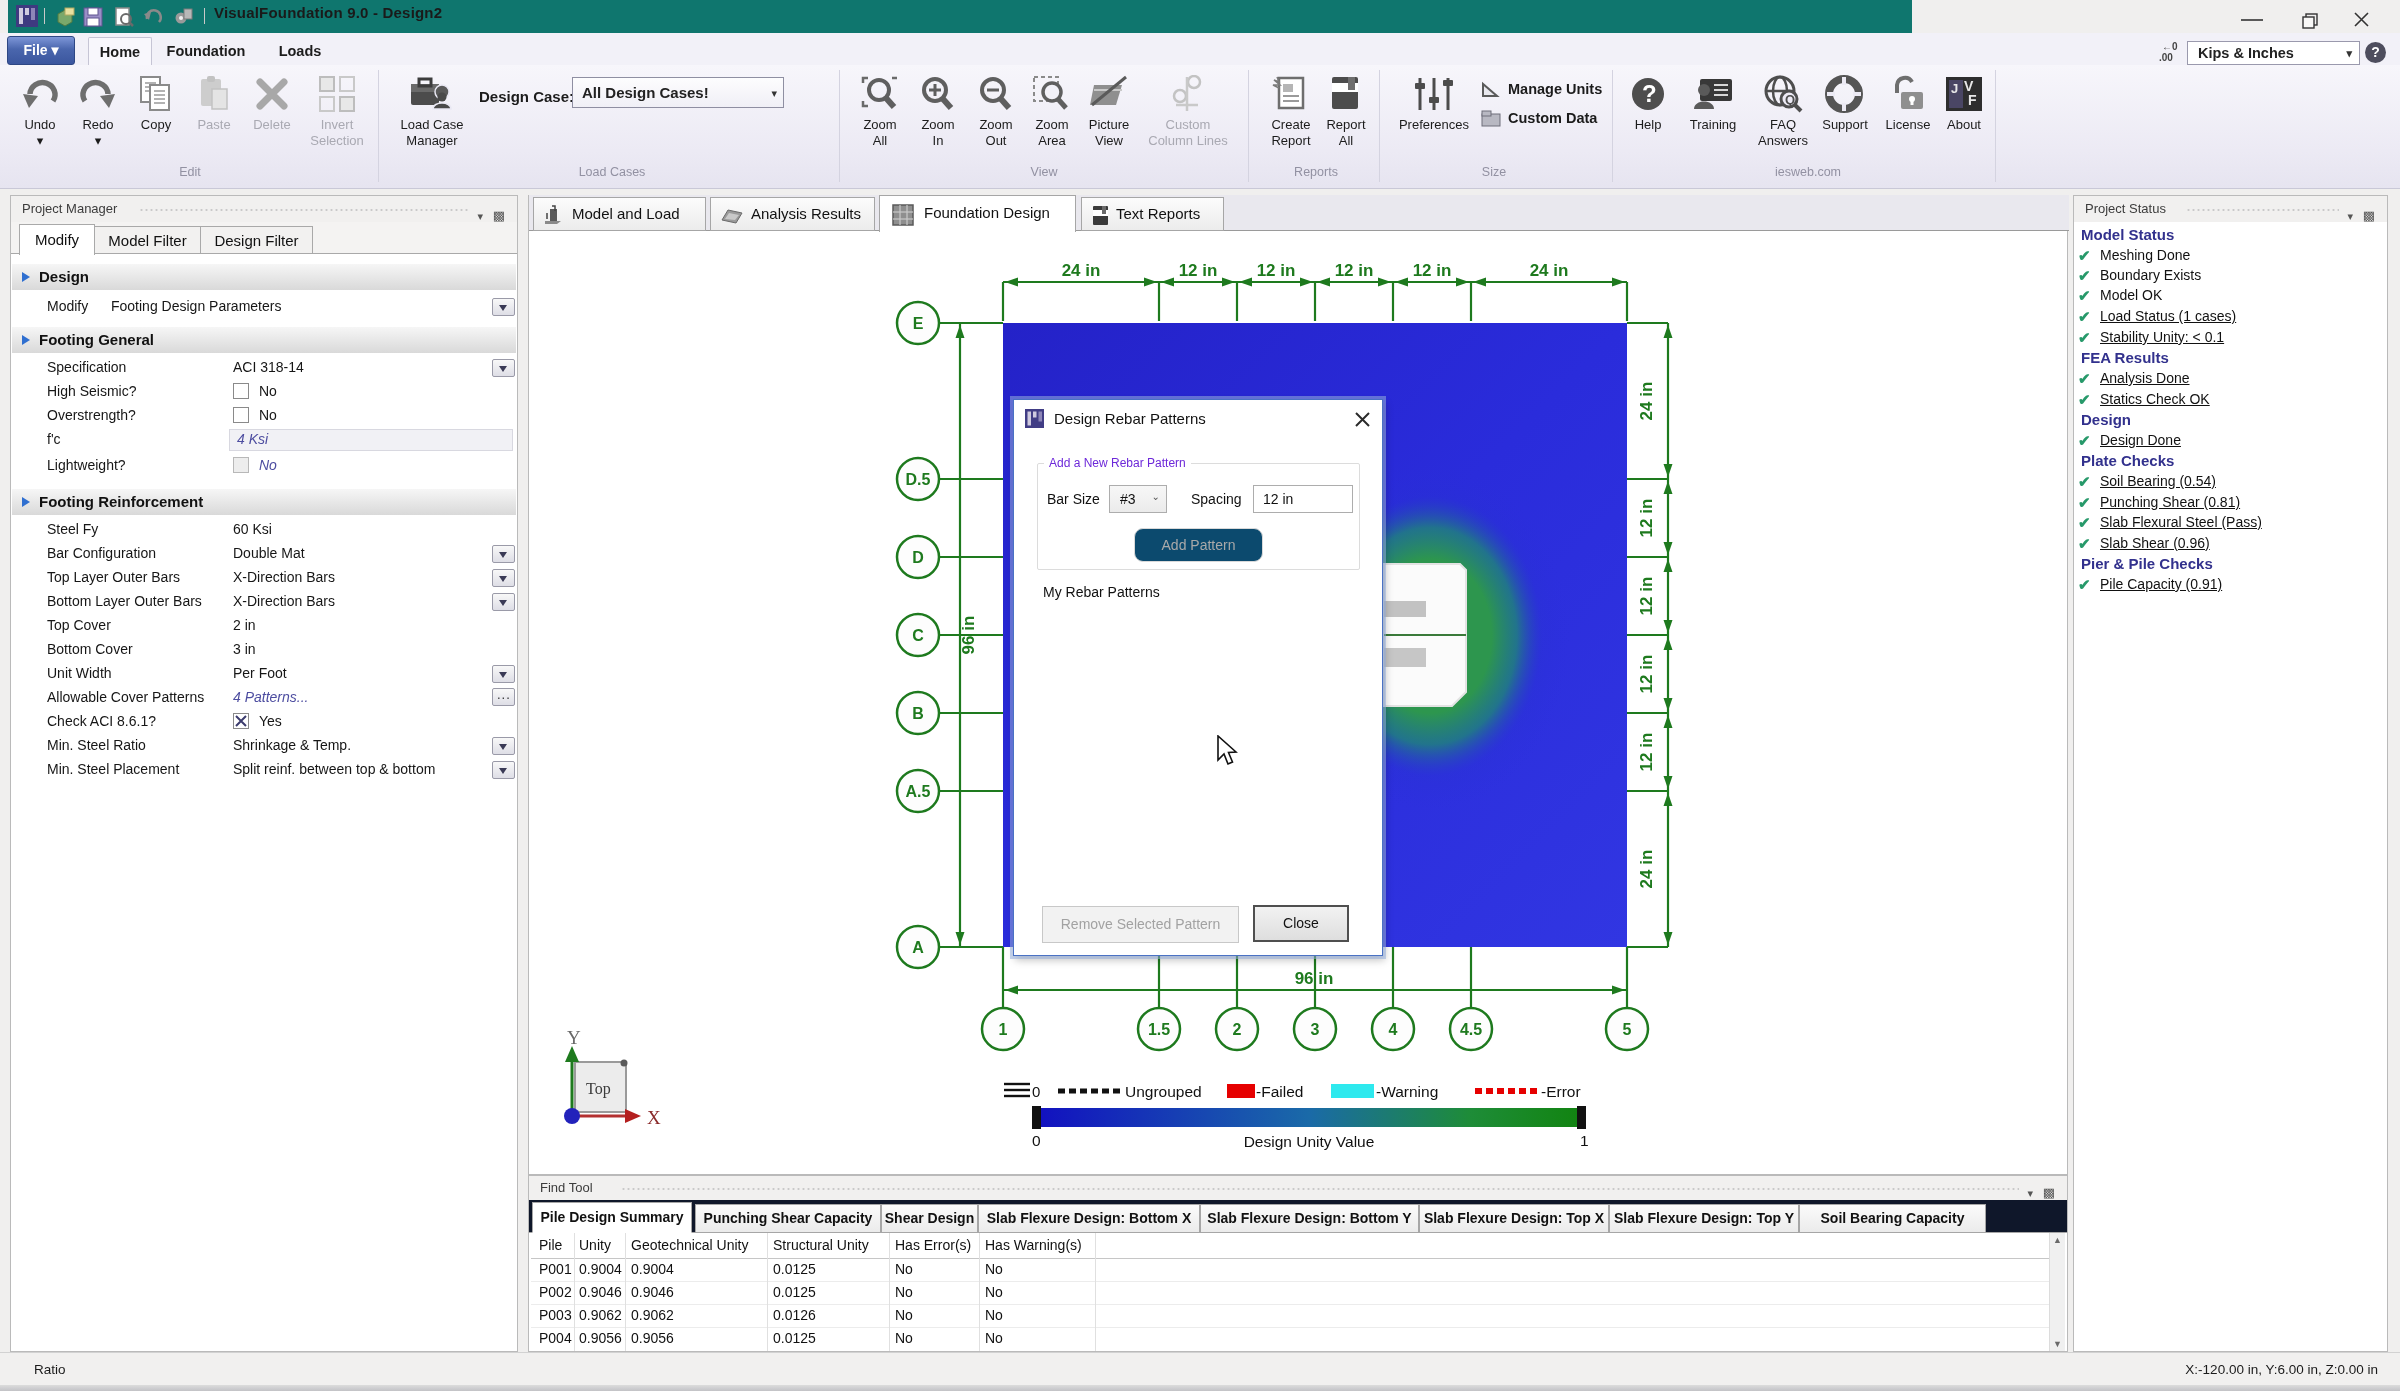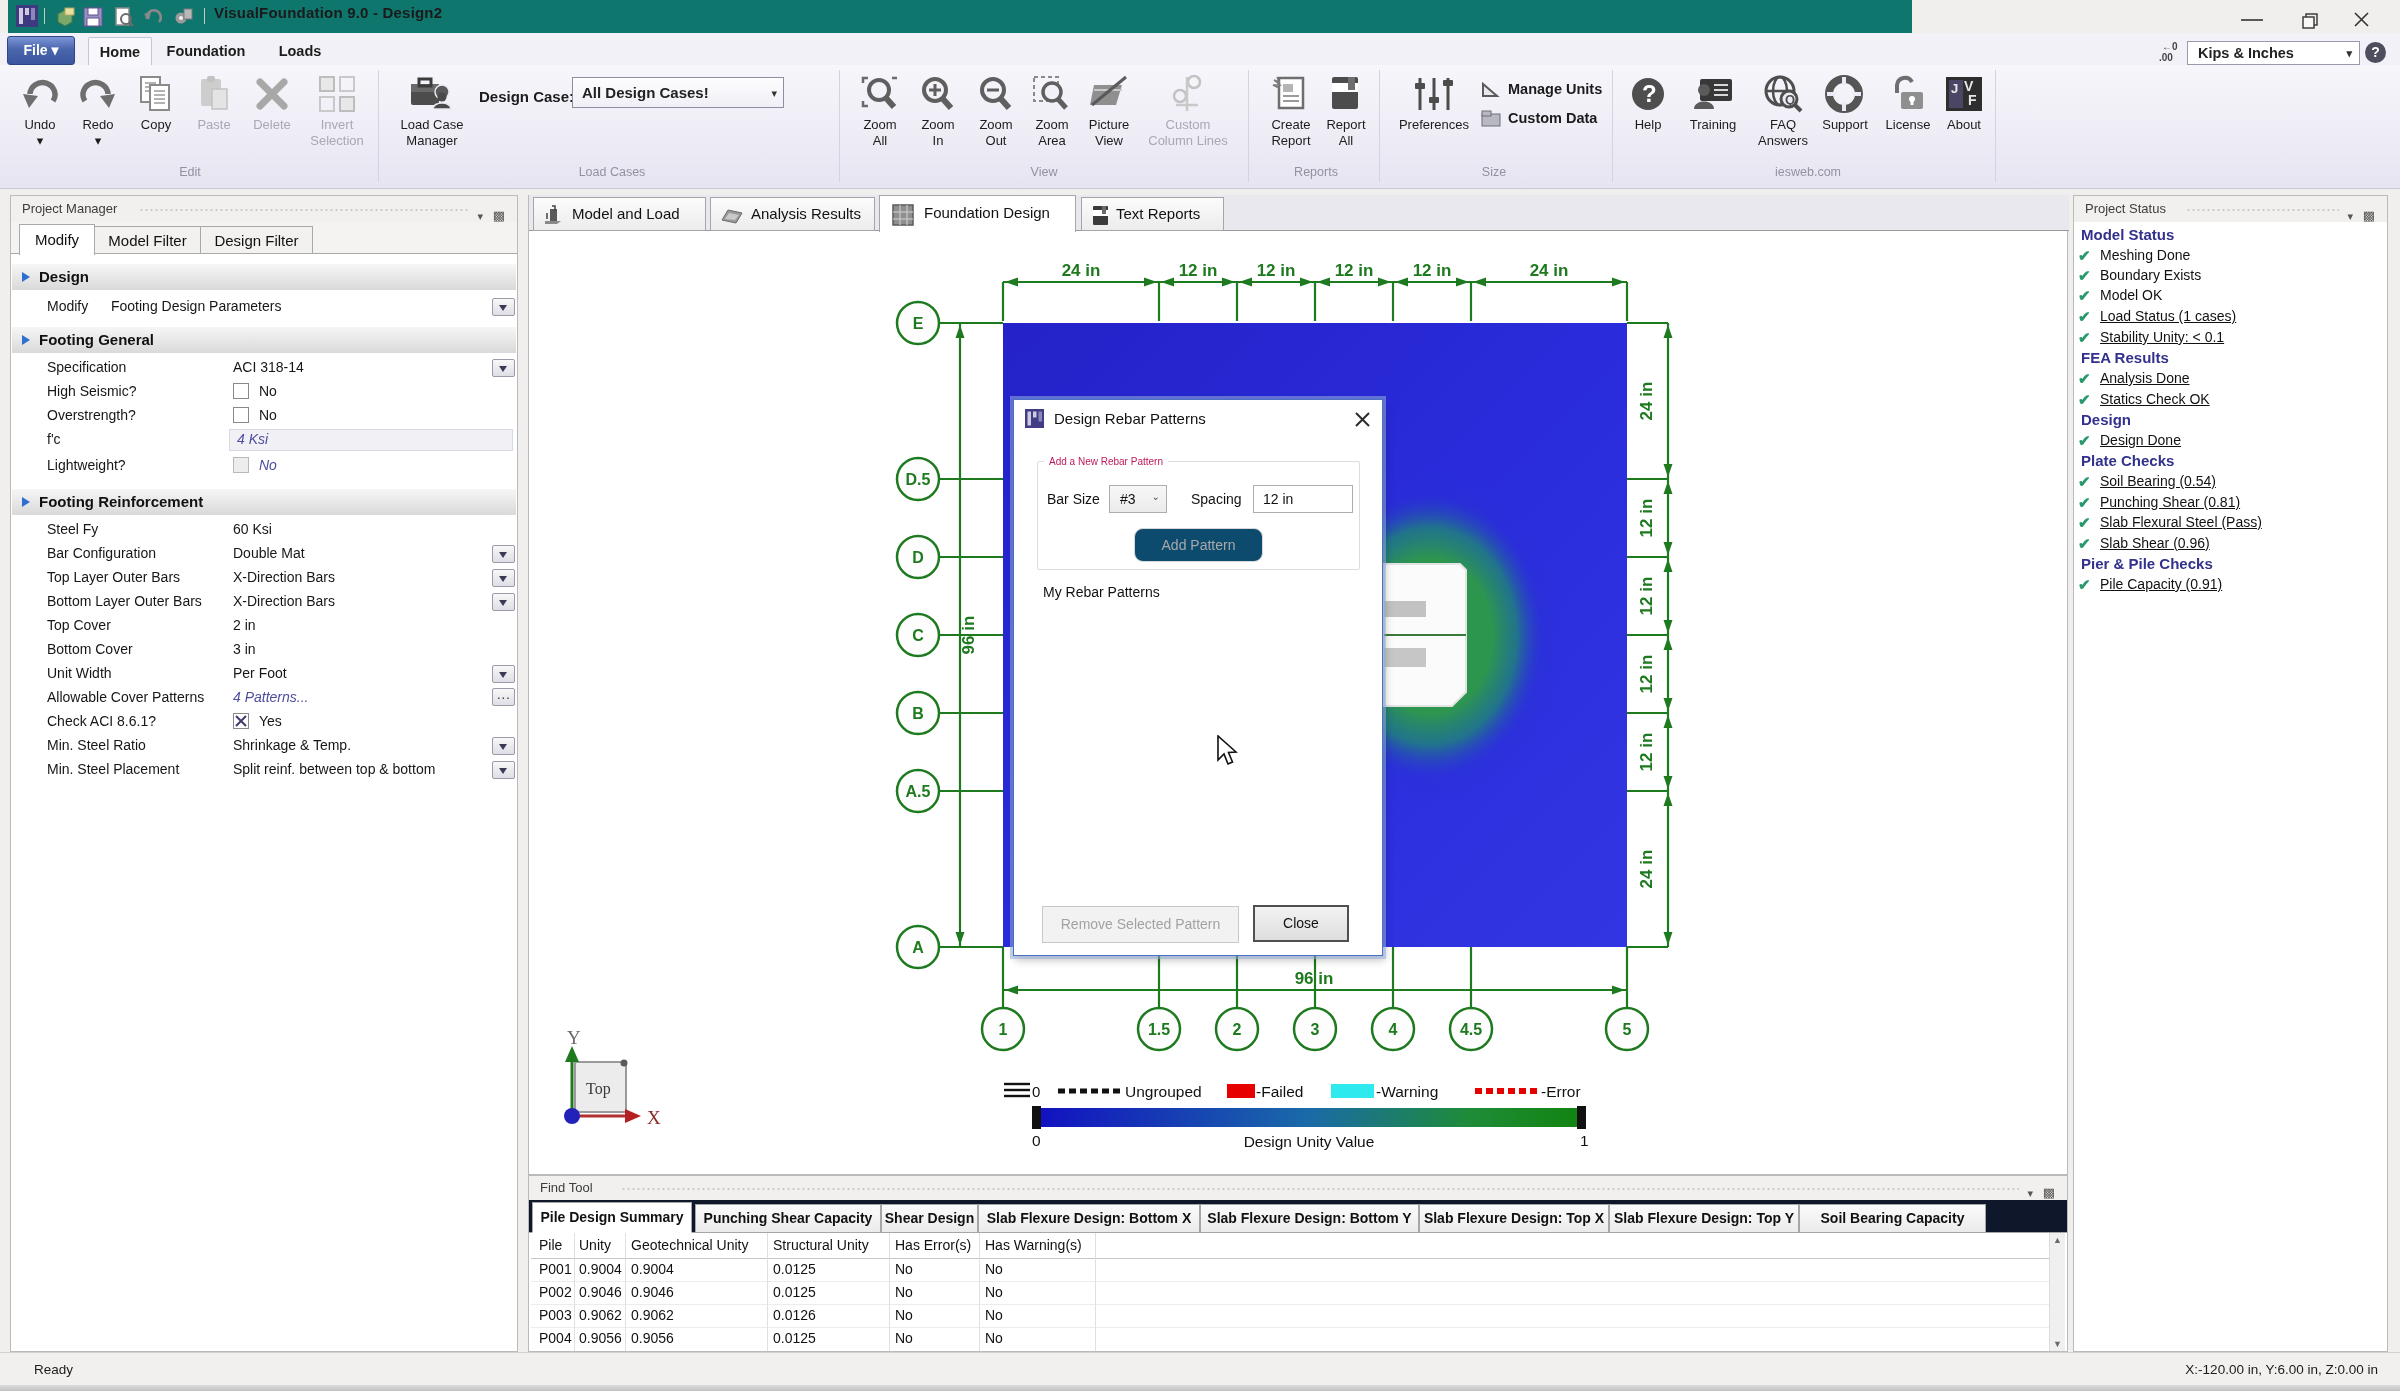--- a/index.html
+++ b/index.html
@@ -752,33 +752,33 @@
       <rect x="0" y="0" width="19" height="19" fill="#413d85"></rect>
       <rect x="2.5" y="2.5" width="3.5" height="14" fill="#cfcadf"></rect>
       <rect x="8" y="2.5" width="3.5" height="6" fill="#cfcadf"></rect>
       <rect x="13.5" y="2.5" width="3.5" height="10" fill="#8d86b8"></rect>
     </svg>
  <div class="abs" style="left:40px;top:10px;font-size:15px;color:#111;">Design Rebar Patterns</div>
  <svg class="abs" style="left:339px;top:10px" width="20" height="20">
       <path d="M3 3 L16 16 M16 3 L3 16" stroke="#2b2b2b" stroke-width="2"></path>
     </svg>
  <fieldset class="abs" style="left:23px;top:56px;width:323px;height:114px;border:1px solid #dcdcdc;border-radius:2px;">
-   <legend style="margin-left:6px;padding:0 5px;font-size:10px;color:#be185d;">Add a New Rebar Pattern</legend>
+   <legend style="margin-left:6px;padding:0 5px;font-size:12px;color:#6d28d9;">Add a New Rebar Pattern</legend>
  </fieldset>
  <div class="abs" style="left:33px;top:91px;font-size:14px;">Bar Size</div>
  <div class="abs" style="left:95px;top:85px;width:58px;height:28px;background:linear-gradient(#f7f7f7,#ebebeb);border:1px solid #adadad;font-size:14px;line-height:26px;padding-left:10px;">#3<span style="position:absolute;right:6px;top:-2px;font-size:10px;color:#555">⌄</span></div>
  <div class="abs" style="left:177px;top:91px;font-size:14px;">Spacing</div>
  <div class="abs" style="left:239px;top:85px;width:100px;height:28px;background:#fff;border:1px solid #adadad;font-size:14px;line-height:26px;padding-left:9px;">12 in</div>
  <div class="dbtn" style="left:120px;top:128px;width:129px;height:34px;line-height:32px;color:#a9a9a9;background:#0c4a6e;border-color:#d9d9d9;border-radius:9px;">Add Pattern</div>
  <div class="abs" style="left:29px;top:184px;font-size:14px;">My Rebar Patterns</div>
  <div class="dbtn" style="left:28px;top:506px;width:197px;height:37px;line-height:35px;color:#a2a2a2;background:#f2f2f2;border-color:#c8c8c8;">Remove Selected Pattern</div>
  <div class="dbtn" style="left:239px;top:505px;width:96px;height:37px;line-height:33px;color:#111;background:linear-gradient(#f2f2f2,#dedede);border:2px solid #4f4f4f;">Close</div>
 </div>
 
 <svg class="abs" style="left:1216px;top:735px" width="26" height="34">
     <path d="M2 1 L2 25 L8 19 L12 29 L16.5 27 L12.5 17.5 L20 17 Z" fill="#fff" stroke="#111" stroke-width="1.6"></path>
   </svg>
 
 <div id="statusbar">
- <span class="abs" style="left:34px;top:9px;">Ready</span>
+ <span class="abs" style="left:34px;top:9px;">Ratio</span>
  <span class="abs" style="right:22px;top:9px;">X:-120.00 in, Y:6.00 in, Z:0.00 in</span>
 </div>
 <div id="statusbot"></div>
 
 </body></html>

